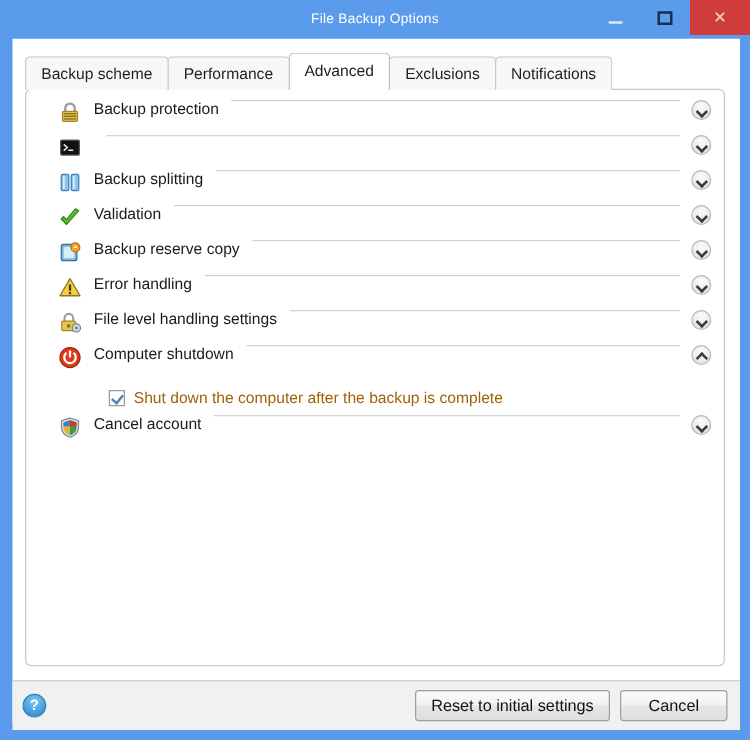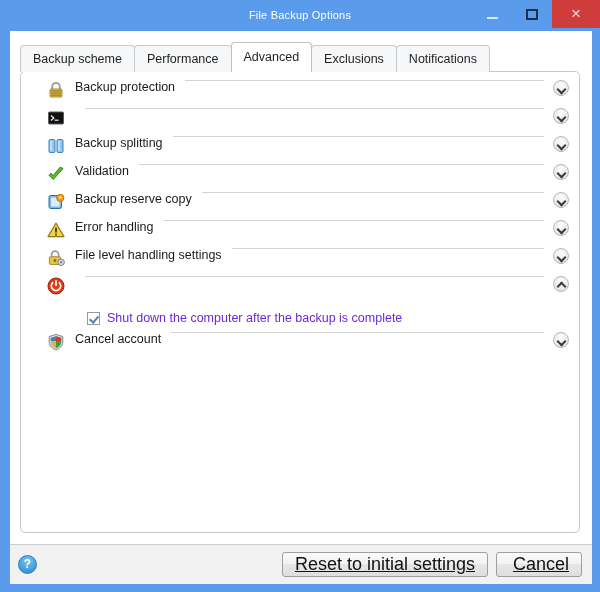--- a/index.html
+++ b/index.html
@@ -232,21 +232,21 @@
     left: 3px;
     top: 1px;
     width: 4px;
     height: 7px;
     border-right: 2px solid #5d83ad;
     border-bottom: 2px solid #5d83ad;
     transform: rotate(40deg);
   }
   .sub-label {
     font-size: 12.5px;
-    color: #6d28d9;
+    color: #a16207;
     white-space: nowrap;
   }
 
   
   .savedefault {
     position: absolute;
     left: 10px;
     top: 510px;
     display: flex;
     align-items: center;
@@ -297,30 +297,29 @@
     right: 10px;
     top: 7px;
     display: flex;
     gap: 8px;
   }
   .btn {
     height: 25px;
     min-width: 86px;
     padding: 0 12px;
     box-sizing: border-box;
-    font-size: 18px;
+    font-size: 13px;
     color: #111111;
     background: linear-gradient(to bottom, #fbfbfb 0%, #f2f2f2 48%, #e6e6e6 50%, #dedede 100%);
     border: 1px solid #9f9f9f;
     border-radius: 3px;
     line-height: 23px;
-    text-align: right;
+    text-align: center;
     cursor: default;
     white-space: nowrap;
-    text-decoration: underline;
   }
 
   
   .ico { width: 20px; height: 20px; display: block; }
 </style>
 </head>
 <body>
 
 <div class="window">
 
@@ -449,20 +448,21 @@
         </div>
 
         <div class="opt-row">
           <span class="opt-icon">
             <svg class="ico" viewBox="0 0 20 20">
               <circle cx="10" cy="10" r="8" fill="#e03a18" stroke="#9c2408" stroke-width="1"></circle>
               <path d="M6.6 6.8 A4.6 4.6 0 1 0 13.4 6.8" fill="none" stroke="#ffffff" stroke-width="1.8" stroke-linecap="round"></path>
               <rect x="9.1" y="4.1" width="1.8" height="6" rx="0.9" fill="#ffffff"></rect>
             </svg>
           </span>
+          <span class="opt-label">Computer shutdown</span>
           <span class="opt-rule"></span>
           <span class="chev up"></span>
         </div>
 
         <div class="sub-row">
           <span class="cbx checked"></span>
           <span class="sub-label">Shut down the computer after the backup is complete</span>
         </div>
 
         <div class="opt-row">

